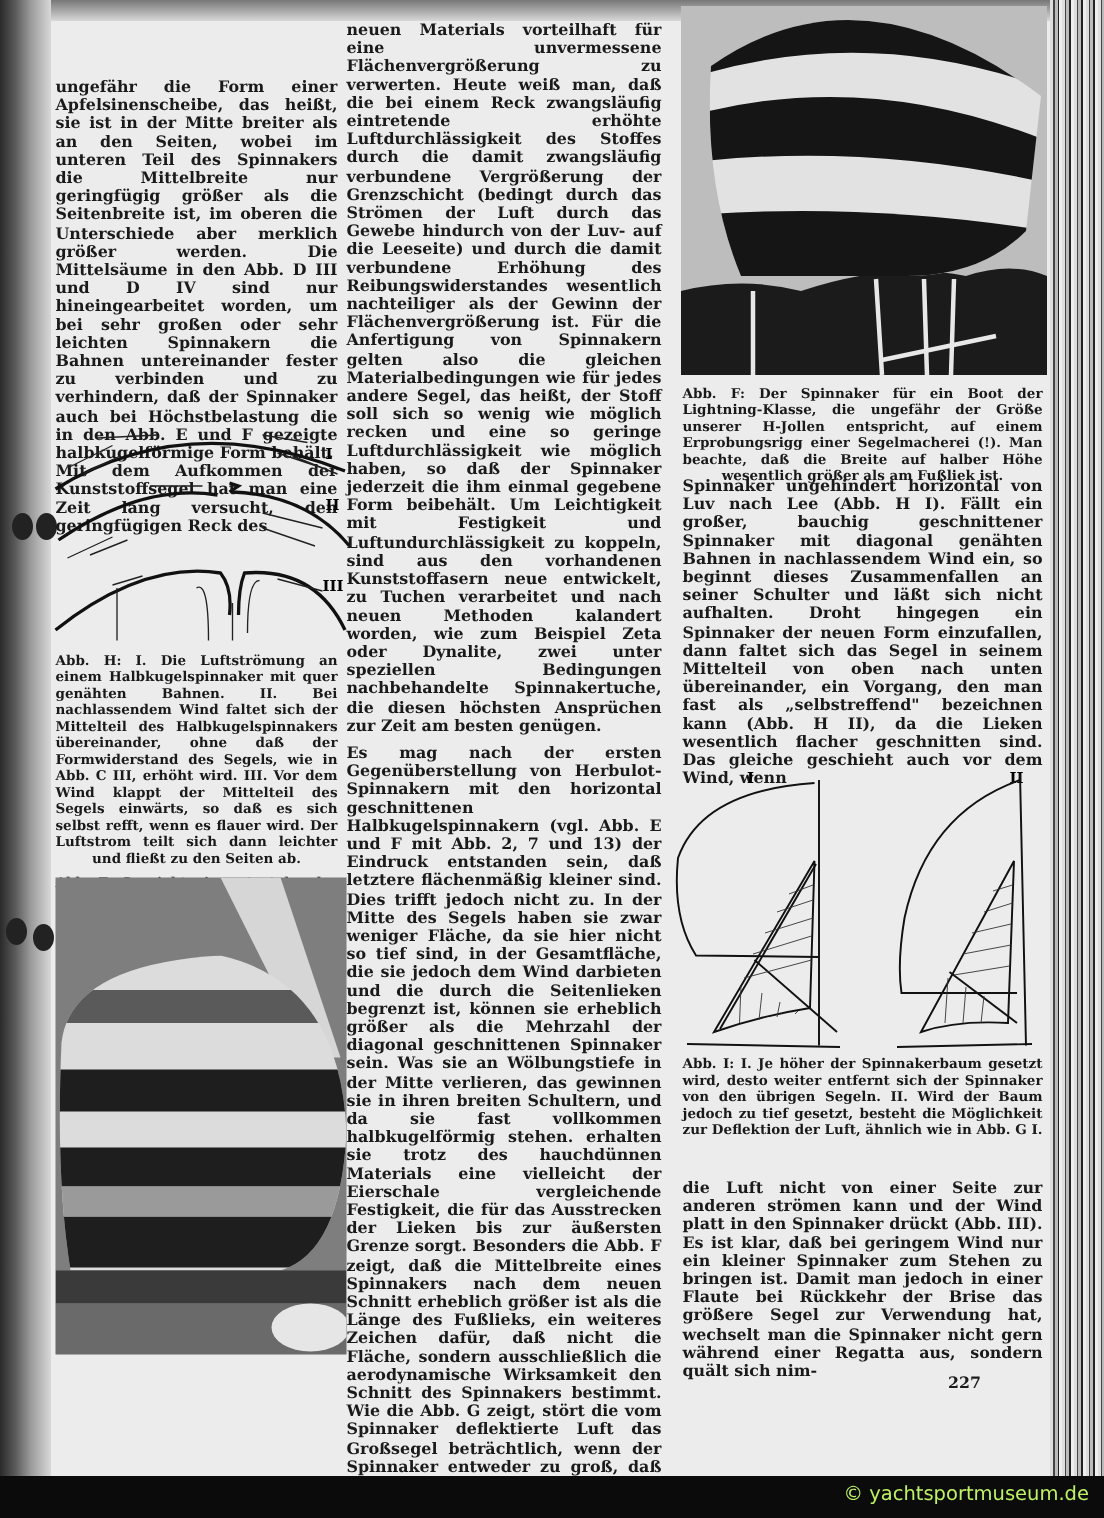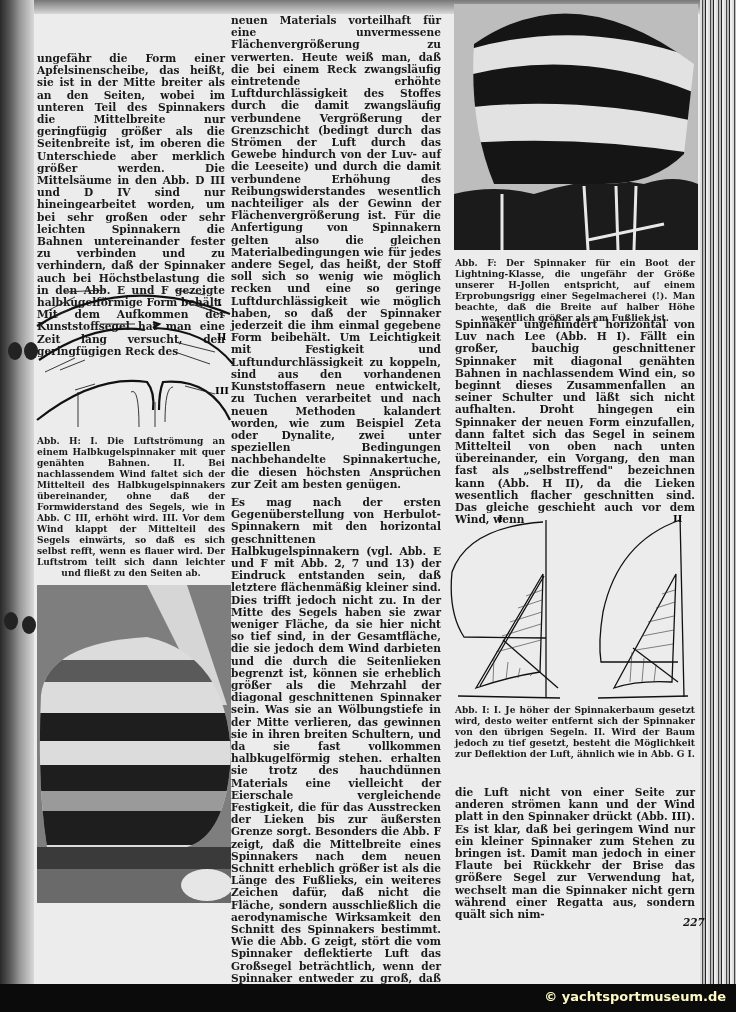--- a/index.html
+++ b/index.html
@@ -14,23 +14,23 @@
   .col1{left:37px;top:52px;width:188px;}
   .col2{left:231px;top:14px;width:210px;}
   .col3{left:455px;top:284px;width:240px;}
   .col3b{left:455px;top:790px;width:240px;}
   .caption{font-size:9px;line-height:11px;text-align:justify;text-align-last:center;}
   .gap{height:6px;}
   .photo{position:absolute;background:#777;overflow:hidden;}
   .photo-f{left:454px;top:4px;width:244px;height:246px;background:#c8c8c8;}
   .photo-e{left:37px;top:585px;width:194px;height:318px;background:#8a8a8a;}
   .diagram{position:absolute;}
-  .page-number{position:absolute;left:683px;top:916px;font-size:10.5px;font-weight:bold;font-style:italic;}
+  .page-number{position:absolute;left:632px;top:916px;font-size:10.5px;font-weight:bold;}
   .footer{position:absolute;left:0;top:984px;width:736px;height:28px;background:#0b0b0b;}
-  .copyright{position:absolute;right:10px;top:989px;font-family:"DejaVu Sans","Liberation Sans",sans-serif;color:#fef9c3;font-size:13px;font-weight:bold;}
+  .copyright{position:absolute;right:10px;top:989px;font-family:"DejaVu Sans","Liberation Sans",sans-serif;color:#bef264;font-size:13px;font-weight:normal;}
 </style>
 </head>
 <body>
 
 <div class="page">
   <div class="binding-top"></div>
   <div class="binding"></div>
   <div class="ring" style="left:8px;top:342px;"></div>
   <div class="ring" style="left:24px;top:342px;"></div>
   <div class="ring" style="left:4px;top:612px;"></div>

